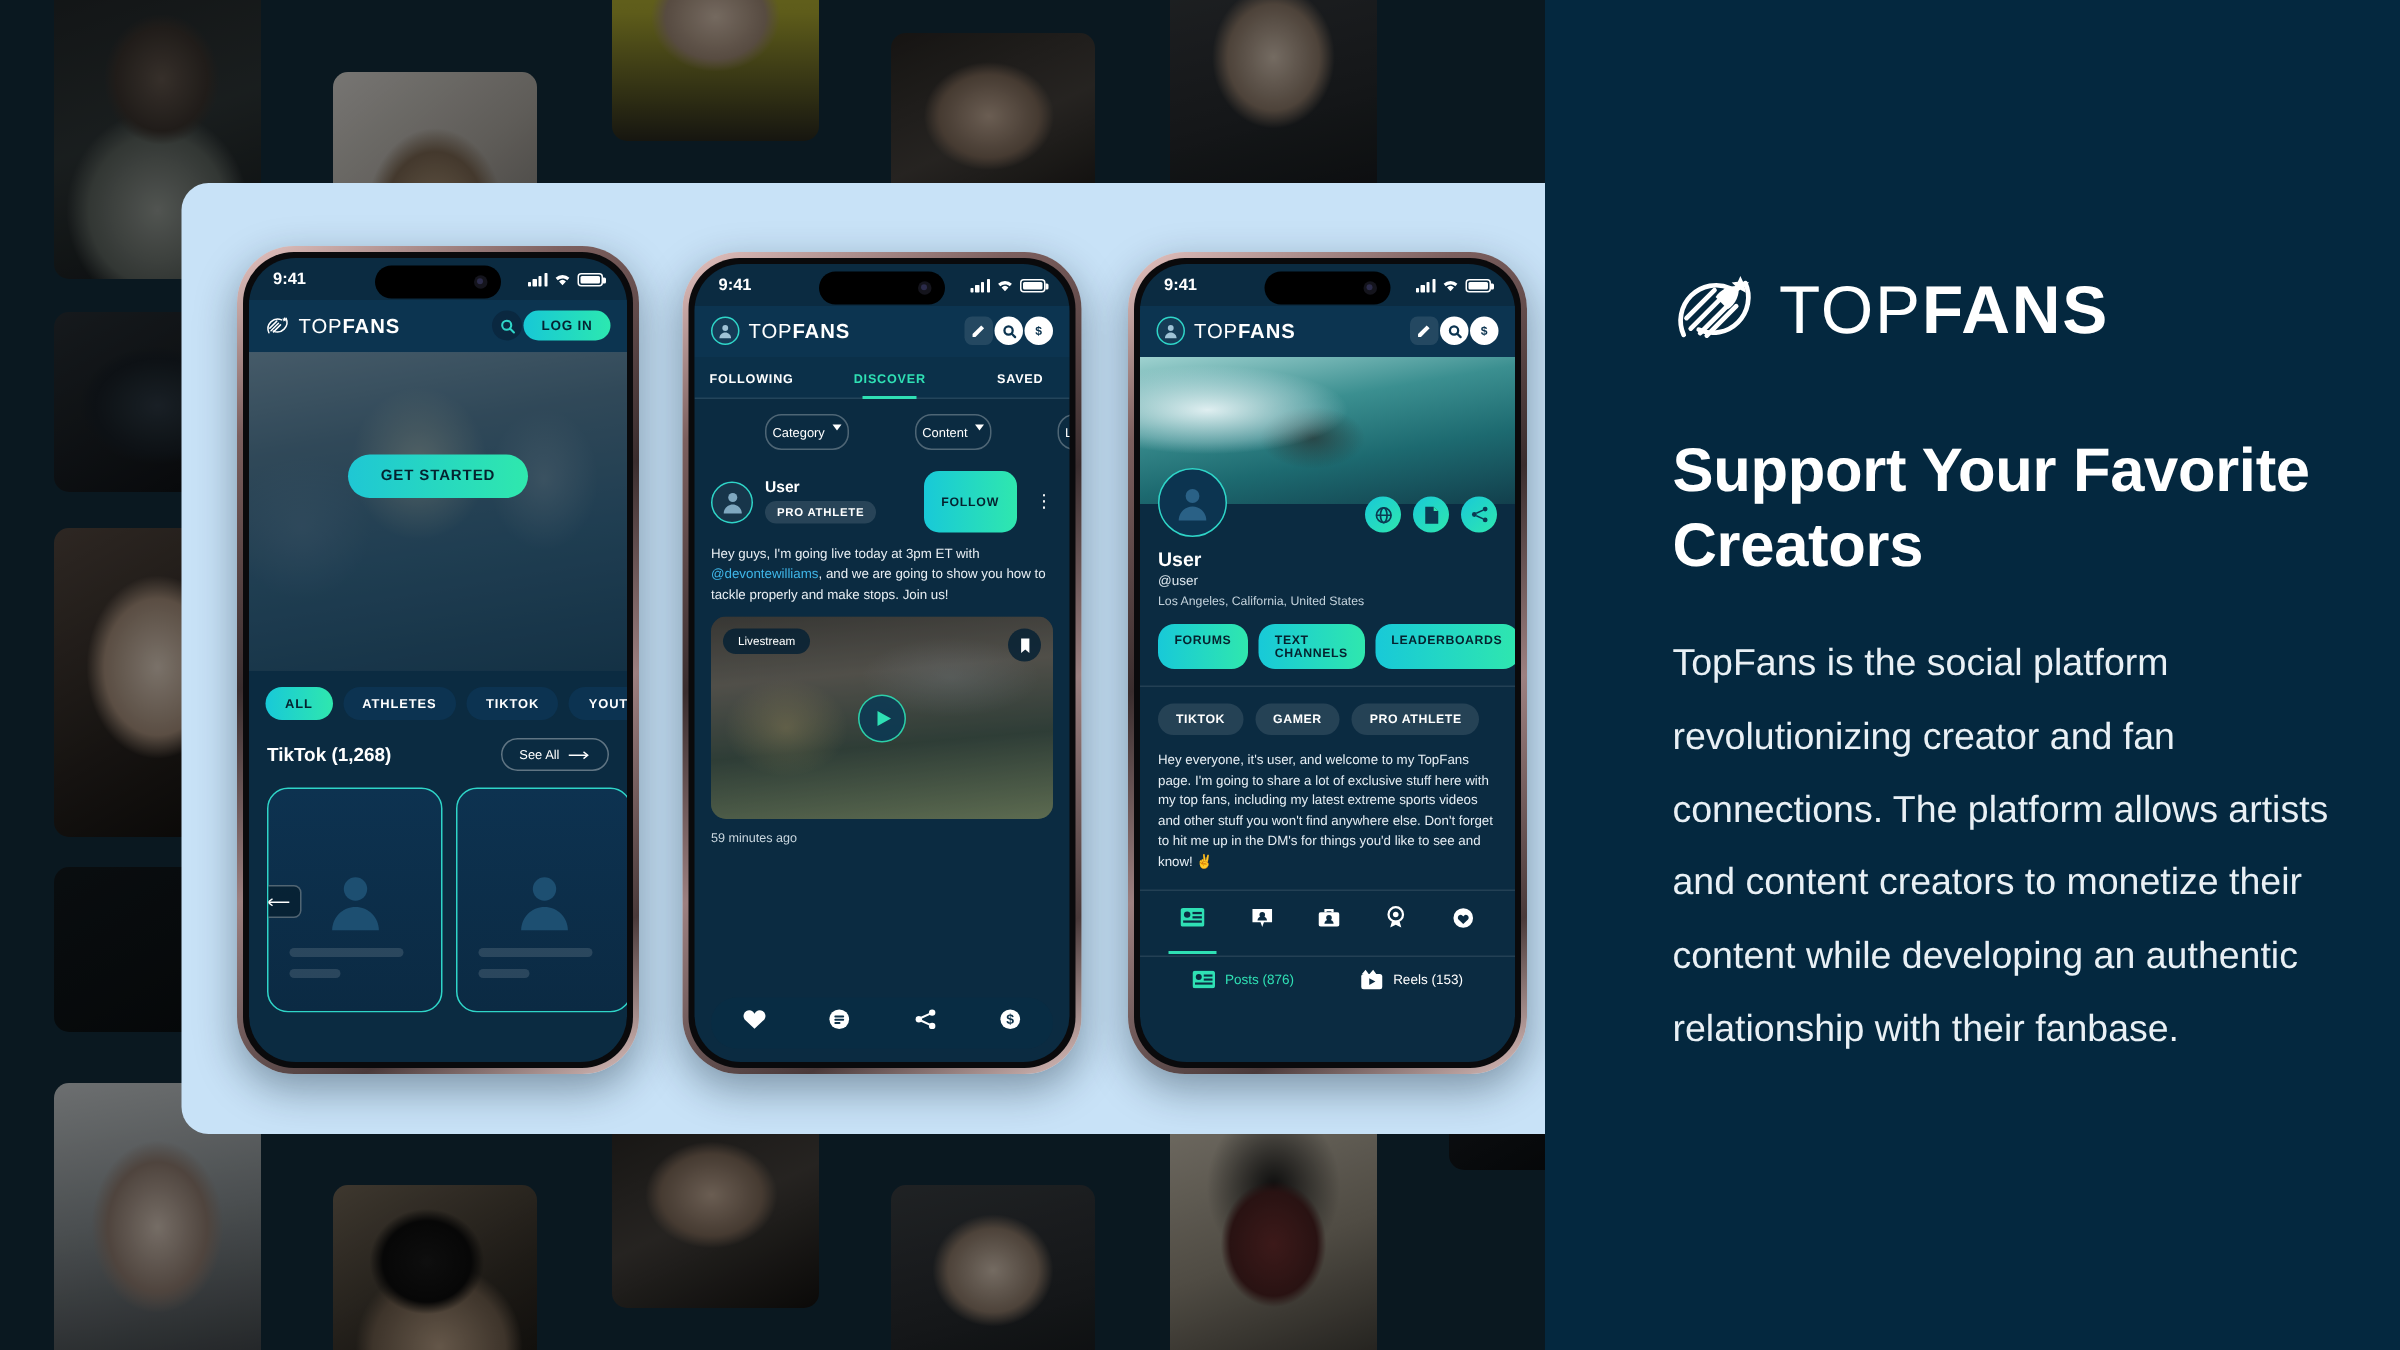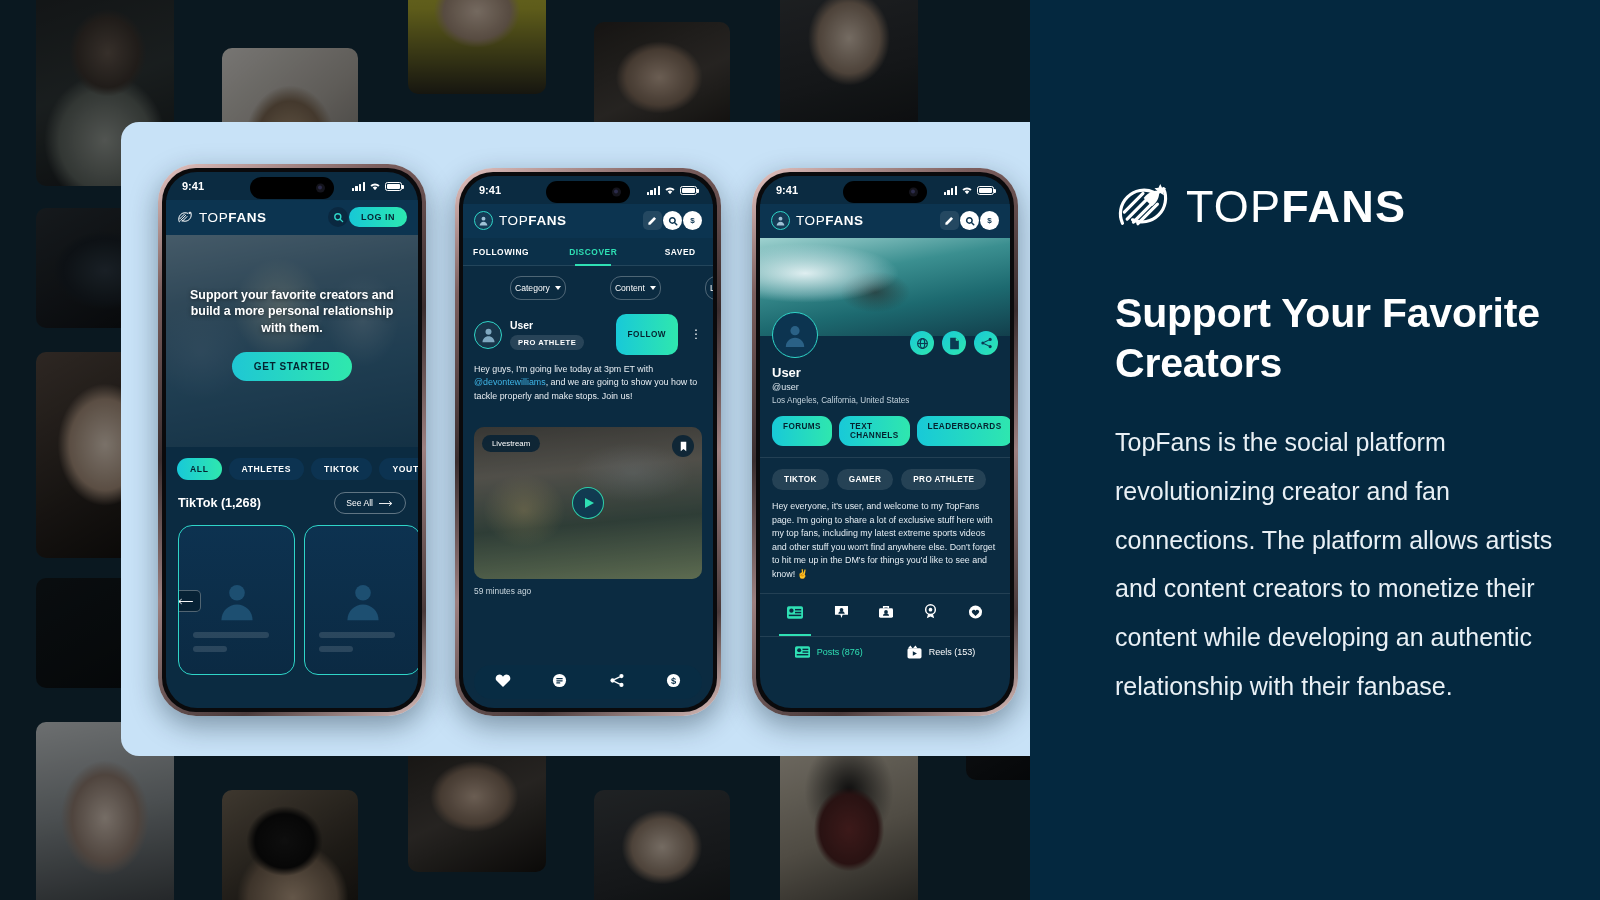--- a/index.html
+++ b/index.html
@@ -145,37 +145,37 @@
   .navarrow.left { left:-10px; }
 
   
   .tabs { display:flex; background:#0b3049; padding:0 10px; border-bottom:1px solid rgba(255,255,255,.10);gap:40px; }
   .tab { flex:1; text-align:center; padding:9px 0 8px; color:#fff; font-size:8.4px;
     font-weight:800; letter-spacing:.55px; position:relative; }
   .tab.active { color:#2fe0b4; }
   .tab.active::after { content:""; position:absolute; left:6px; right:6px; bottom:-1px;
     height:2px; background:#2fe0b4; }
   .filters { display:flex; gap:8px; padding:10px 11px; }
-  .filter { flex:1; display:flex; align-items:center; justify-content:center; gap:5px;
+  .filter { flex:1; display:flex; align-items:flex-start; justify-content:center; gap:5px;
     padding:6px 4px; border-radius:11px; border:1px solid rgba(255,255,255,.28);
     color:#fff; font-size:8.6px;margin-left:36px; }
   .caret { width:0;height:0;border-left:3.2px solid transparent;border-right:3.2px solid transparent;
     border-top:4px solid #fff; }
   .post-head { display:flex; align-items:center; gap:8px; padding:4px 11px 0; }
   .pfp-ring { width:28px; height:28px; border-radius:50%; border:1.4px solid #2fd5c8;
     display:flex; align-items:center; justify-content:center; background:rgba(255,255,255,.05); flex:0 0 auto; }
   .post-meta .uname { color:#fff; font-size:10.4px; font-weight:700; }
   .badge { display:inline-block; margin-top:3px; padding:3px 8px; border-radius:8px;
     background:rgba(255,255,255,.12); color:#fff; font-size:7.6px; font-weight:800; letter-spacing:.5px; }
   .followbtn { margin-left:auto; padding:16px 12px; border-radius:10px;
     background:linear-gradient(90deg,#18c9d8,#2fe7ae); color:#05222f; font-size:8.2px; font-weight:800; letter-spacing:.5px; border:0; }
   .kebab { color:#fff; font-size:12px; line-height:.6; letter-spacing:0; padding-left:4px; }
   .post-text { padding:8px 11px 0; color:#e8eef3; font-size:8.9px; line-height:1.5; }
   .post-text a { color:#3fb6e8; text-decoration:none;margin-top:29px; }
-  .media { position:relative; margin:24px 11px 0; height:152px; border-radius:10px; overflow:hidden;
+  .media { position:relative; margin:8px 11px 0; height:135px; border-radius:10px; overflow:hidden;
     background:
       radial-gradient(ellipse 30% 40% at 22% 55%, rgba(255,210,120,.30) 0%, rgba(0,0,0,0) 60%),
       radial-gradient(ellipse 40% 30% at 70% 30%, rgba(180,190,200,.22) 0%, rgba(0,0,0,0) 65%),
       linear-gradient(175deg,#4a4136 0%, #6d6354 30%, #3e4a3a 62%, #7e8a5e 100%); }
   .media::after { content:""; position:absolute; inset:0; background:rgba(8,30,45,.28); }
   .live-tag { position:absolute; z-index:3; left:8px; top:8px; padding:4px 10px; border-radius:10px;
     background:rgba(7,34,52,.86); color:#fff; font-size:7.8px; }
   .save-btn { position:absolute; z-index:3; right:8px; top:8px; width:22px; height:22px; border-radius:50%;
     background:rgba(7,34,52,.86); display:flex; align-items:center; justify-content:center; }
   .playbtn { position:absolute; z-index:3; left:50%; top:50%; transform:translate(-50%,-50%);
@@ -318,21 +318,20 @@
                   <circle cx="7" cy="7" r="4.4" fill="none" stroke="#2fd5c8" stroke-width="2"></circle>
                   <line x1="10.4" y1="10.4" x2="14" y2="14" stroke="#2fd5c8" stroke-width="2" stroke-linecap="round"></line>
                 </svg>
         </div>
         <button class="loginbtn">LOG IN</button>
       </div>
     </div>
 
     <div class="hero">
       <div class="hero-body">
-        <div class="hero-title">Support your favorite creators and build a more personal relationship with them.</div>
         <button class="cta">GET STARTED</button>
       </div>
     </div>
 
     <div class="chiprow">
       <div class="chip active">ALL</div>
       <div class="chip">ATHLETES</div>
       <div class="chip">TIKTOK</div>
       <div class="chip">YOUT</div>
     </div>

